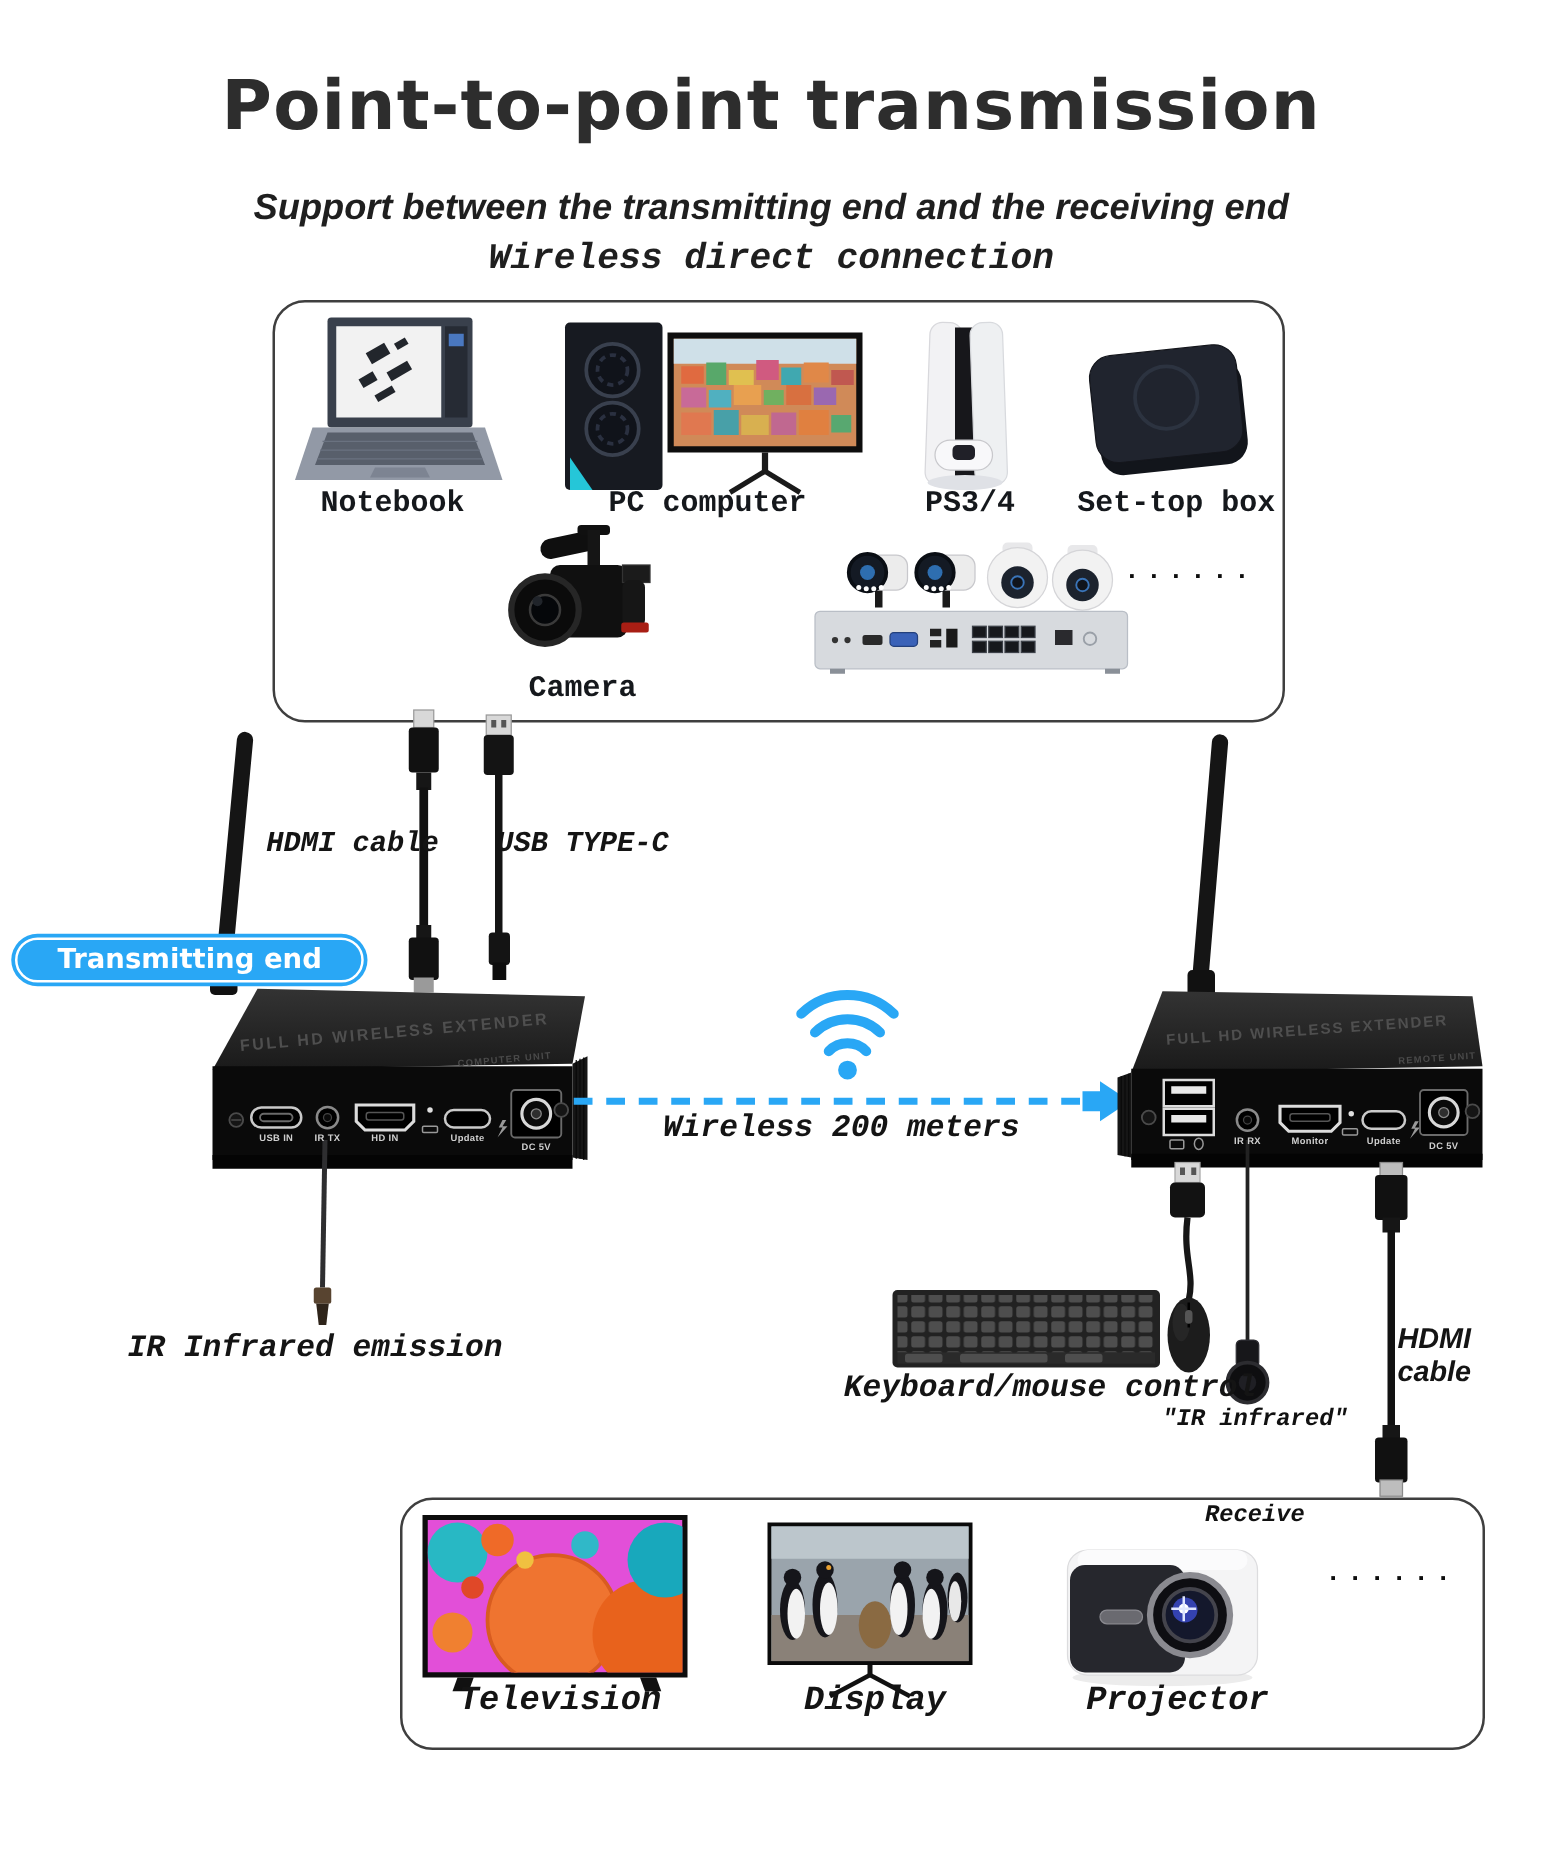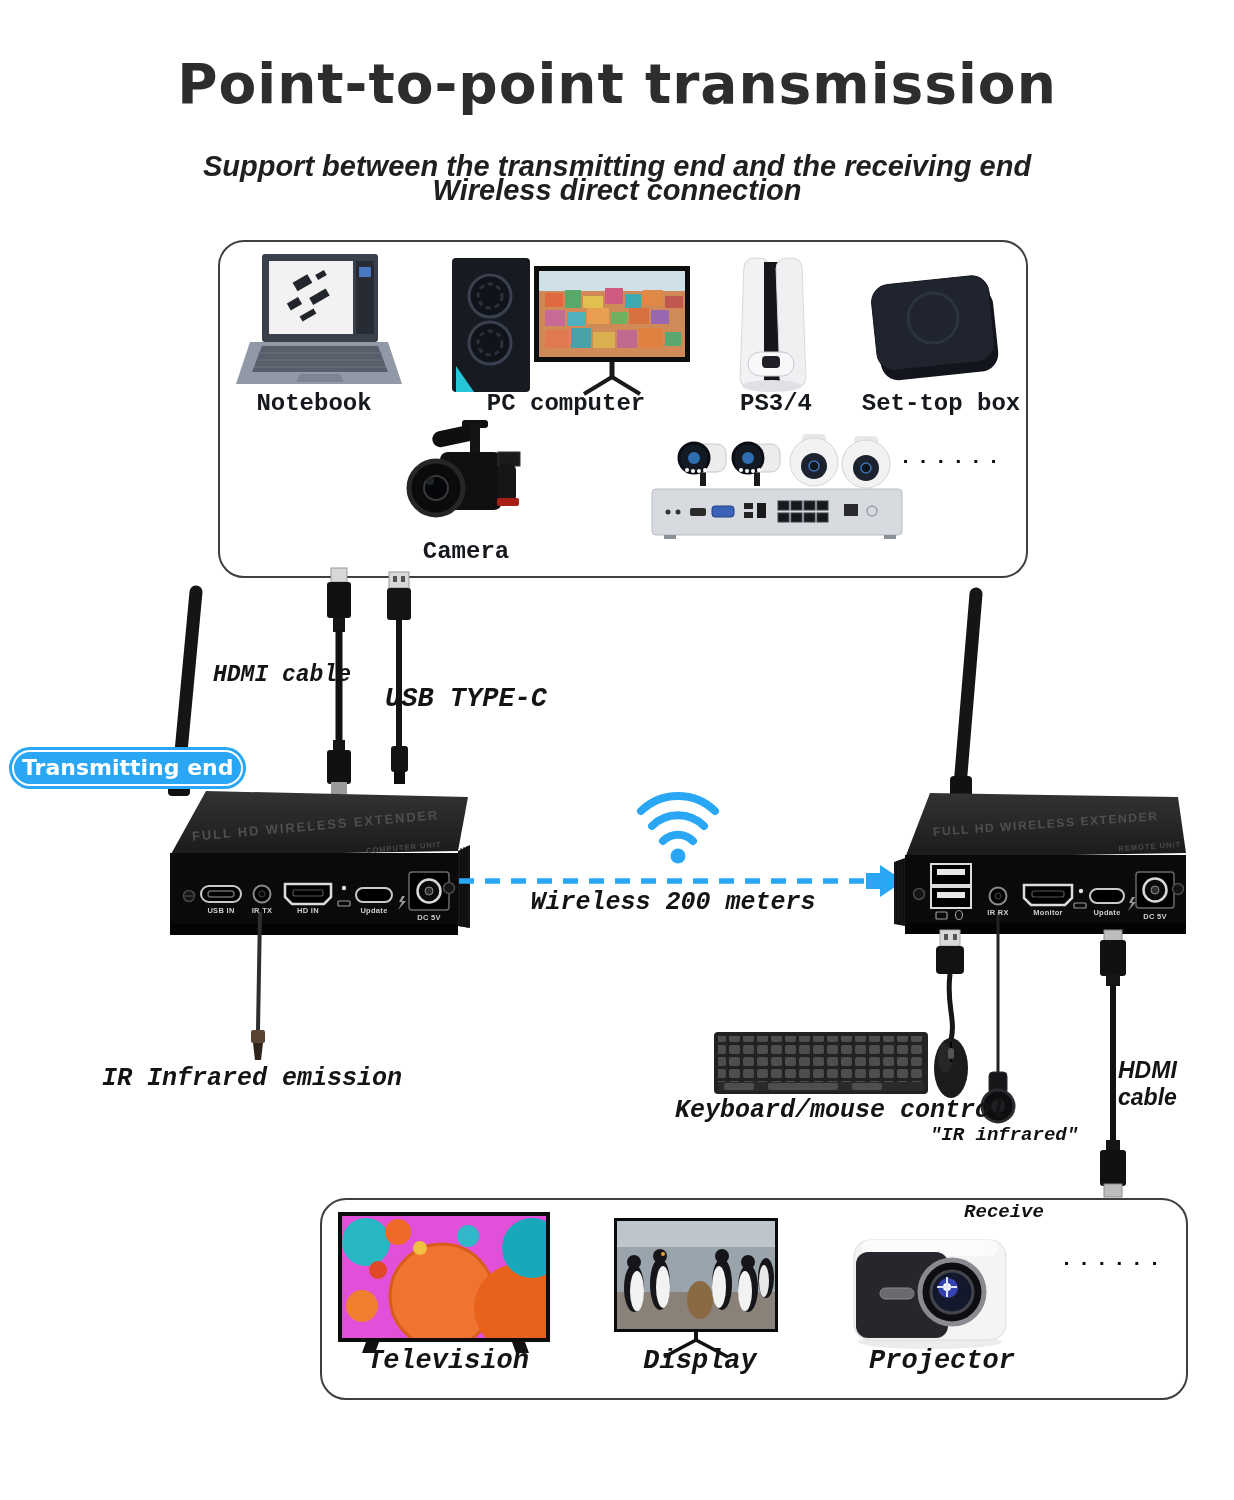--- a/index.html
+++ b/index.html
@@ -14,33 +14,33 @@
             font-size:29px;color:#1f1f1f;}
   .frame-box{position:absolute;border:2px solid #3f3f3f;border-radius:26px;background:#fff;z-index:0;}
   svg.art{position:absolute;left:0;top:0;z-index:1;}
   .lbl{position:absolute;z-index:2;}
   .dev-label{font-size:24px;font-weight:600;color:#15181c;}
   .it-label{font-style:italic;font-weight:600;color:#141414;font-size:24px;}
   .dots{font-weight:800;font-size:21px;letter-spacing:5px;color:#0d0d0d;}
   .badge{position:absolute;z-index:3;background:#29a7f5;border:2px solid #fff;
          box-shadow:0 0 0 3px #29a7f5;border-radius:22px;color:#fff;
          font-family:"DejaVu Sans",sans-serif;font-weight:bold;font-size:22px;
-         line-height:32px;padding:0 8px;white-space:nowrap;}
+         line-height:32px;padding:0 32px;white-space:nowrap;}
   .port-label{position:absolute;z-index:3;font-size:7.5px;font-weight:bold;color:#cfcfcf;
               transform:translateX(-50%);white-space:nowrap;letter-spacing:.3px;}
   .small-note{font-style:italic;font-weight:700;font-size:19px;color:#111;}
 </style>
 </head>
 <body>
 
 <div class="stage">
 
   <div class="abs title">Point-to-point transmission</div>
   <div class="abs subtitle" style="top:150px;">Support between the transmitting end and the receiving end</div>
-  <div class="abs subtitle" style="top:174px;">Wireless direct connection</div>
+  <div class="abs subtitle" style="top:190px;font-family:Liberation Mono, monospace;">Wireless direct connection</div>
 
   <div class="frame-box" style="left:218px;top:240px;width:806px;height:334px;"></div>
   <div class="frame-box" style="left:320px;top:1198px;width:864px;height:198px;"></div>
 
   <svg class="art" width="1234" height="1500" viewBox="0 0 1234 1500">
     <defs>
       <linearGradient id="gTop" x1="0" y1="0" x2="0" y2="1">
         <stop offset="0" stop-color="#333333"></stop>
           <stop offset="1" stop-color="#1a1a1a"></stop>
       </linearGradient>
@@ -400,21 +400,21 @@
   </svg>
 
   <div class="lbl dev-label ctr" style="left:314px;top:390px;">Notebook</div>
   <div class="lbl dev-label ctr" style="left:566px;top:390px;">PC computer</div>
   <div class="lbl dev-label ctr" style="left:776px;top:390px;">PS3/4</div>
   <div class="lbl dev-label ctr" style="left:941px;top:390px;">Set-top box</div>
   <div class="lbl dev-label ctr" style="left:466px;top:538px;">Camera</div>
   <div class="lbl dots ctr" style="left:952px;top:446px;">......</div>
 
   <div class="lbl it-label ctr" style="left:282px;top:662px;font-size:23px;">HDMI cable</div>
-  <div class="lbl it-label ctr" style="left:466px;top:684px;font-size:27px;">USB TYPE-C</div>
+  <div class="lbl it-label ctr" style="left:466px;top:662px;font-size:23px;">USB TYPE-C</div>
 
   <div class="badge" style="left:12px;top:750px;">Transmitting end</div>
 
   <div class="port-label" style="left:221px;top:906px;">USB IN</div>
   <div class="port-label" style="left:262px;top:906px;">IR TX</div>
   <div class="port-label" style="left:308px;top:906px;">HD IN</div>
   <div class="port-label" style="left:374px;top:906px;">Update</div>
   <div class="port-label" style="left:429px;top:913px;">DC 5V</div>
 
   <div class="port-label" style="left:998px;top:908px;">IR RX</div>

